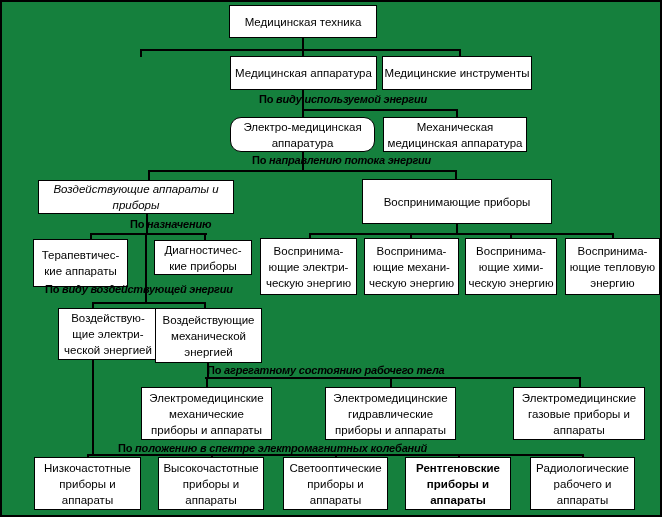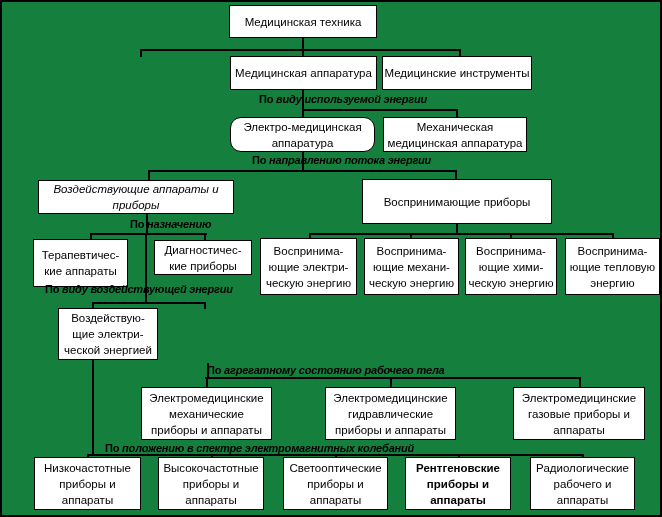--- a/index.html
+++ b/index.html
@@ -104,20 +104,23 @@
 ческую энергию</span></div>
     <div class="node" style="left: 463px; top: 236px; width: 92px; height: 57px;"><span>Воспринима-
 ющие хими-
 ческую энергию</span></div>
     <div class="node" style="left: 563px; top: 236px; width: 95px; height: 57px;"><span>Воспринима-
 ющие тепловую
 энергию</span></div>
     <div class="node" style="left: 40px; top: 306px; width: 100px; height: 52px; margin-left: 16px;"><span>Воздействую-
 щие электри-
 ческой энергией</span></div>
+    <div class="node" style="left: 153px; top: 306px; width: 107px; height: 55px;"><span>Воздействующие
+механической
+энергией</span></div>
     <div class="node" style="left: 139px; top: 385px; width: 131px; height: 53px;"><span>Электромедицинские
 механические
 приборы и аппараты</span></div>
     <div class="node" style="left: 323px; top: 385px; width: 131px; height: 53px;"><span>Электромедицинские
 гидравлические
 приборы и аппараты</span></div>
     <div class="node" style="left: 511px; top: 385px; width: 132px; height: 53px;"><span>Электромедицинские
 газовые приборы и
 аппараты</span></div>
     <div class="node" style="left: 32px; top: 455px; width: 107px; height: 53px;"><span>Низкочастотные
@@ -133,14 +136,14 @@
 приборы и
 аппараты</span></div>
     <div class="node" style="left: 528px; top: 455px; width: 105px; height: 53px;"><span>Радиологические
 рабочего и
 аппараты</span></div>
     <div class="cat-label" style="left: 257px; top: 91px;"><span class="prefix">По </span><span class="rest">виду используемой энергии</span></div>
     <div class="cat-label" style="left: 202px; top: 152px; padding-left: 48px;"><span class="prefix">По </span><span class="rest">направлению потока энергии</span></div>
     <div class="cat-label" style="left: 128px; top: 216px;"><span class="prefix">По </span><span class="rest">назначению</span></div>
     <div class="cat-label" style="left: 205px; top: 362px;"><span class="prefix">По </span><span class="rest">агрегатному состоянию рабочего тела</span></div>
     <div class="cat-label" style="left: 43px; top: 281px;"><span class="prefix">По </span><span class="rest">виду воздействующей энергии</span></div>
-    <div class="cat-label" style="left: 103px; top: 440px;"><span class="prefix">По </span><span class="rest">положению в спектре электромагнитных колебаний</span></div>
+    <div class="cat-label" style="left: 116px; top: 440px;"><span class="prefix">По </span><span class="rest">положению в спектре электромагнитных колебаний</span></div>
   </div>
 
 </body></html>

